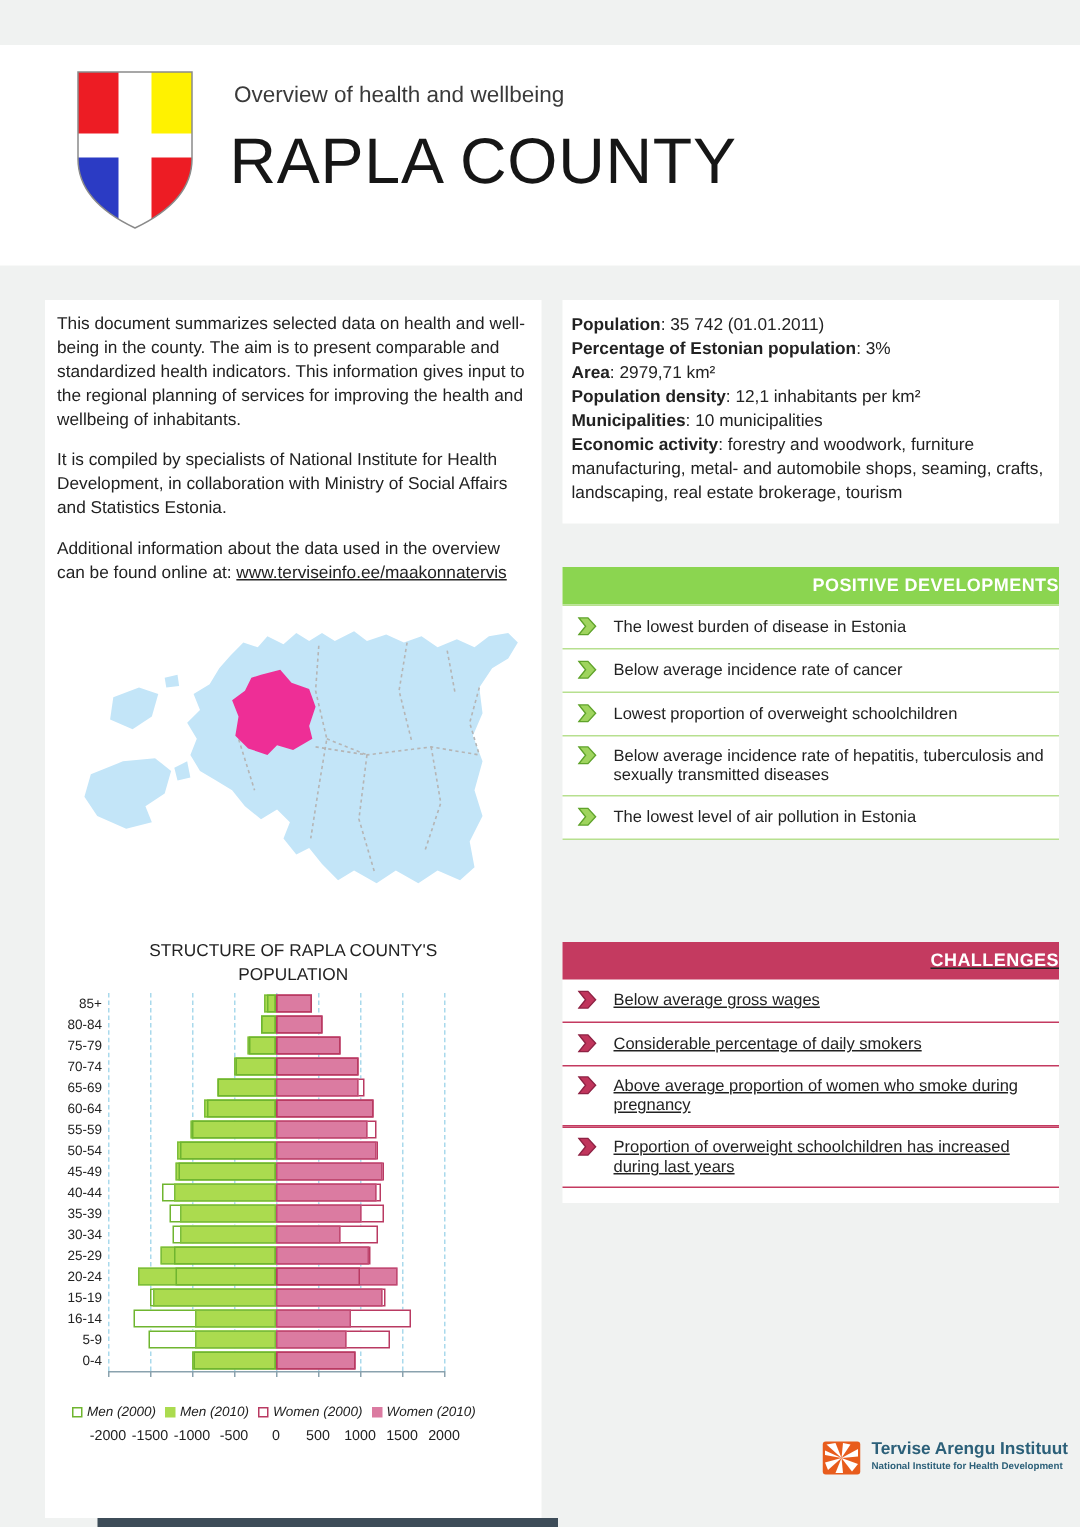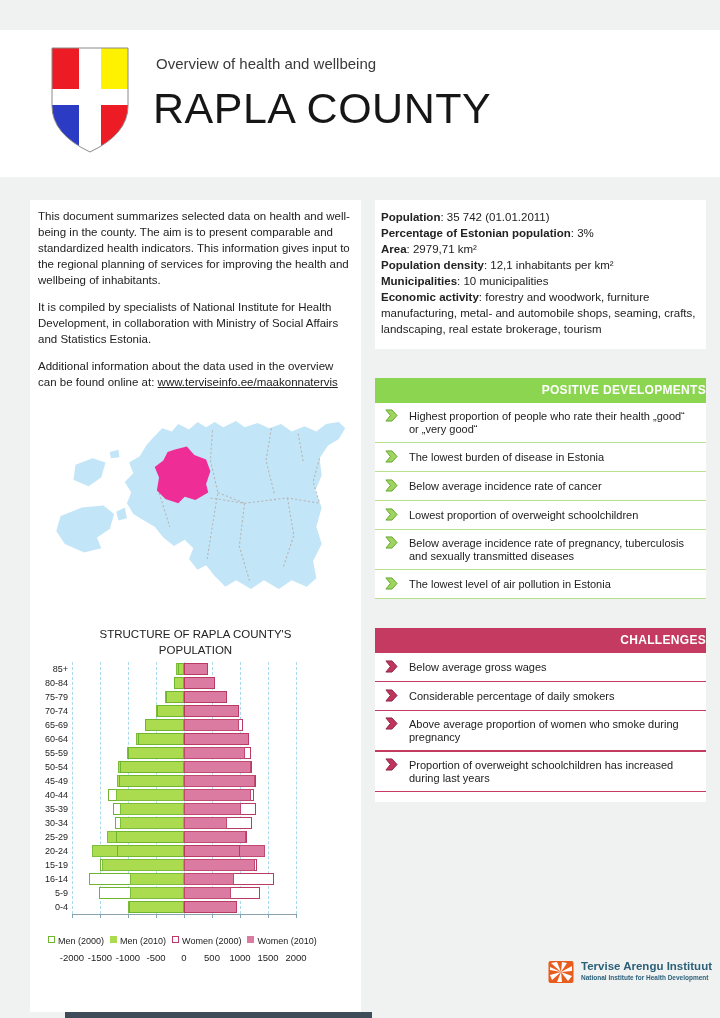--- a/index.html
+++ b/index.html
@@ -25,29 +25,29 @@
   .pyr{position:absolute;left:0;top:462px;width:331px;height:300px;}
   .agecol{position:absolute;left:2px;top:0;width:36px;}
   .agecol div{height:14px;line-height:14px;font-size:9px;text-align:right;}
   .plot{position:absolute;left:42px;top:0;width:224px;height:252px;border-bottom:1px solid #8aa2ae;}
   .gridline{position:absolute;top:0;bottom:0;width:0;border-left:1px dashed #a9d9ec;z-index:0;}
   .tick{position:absolute;top:252px;height:4px;width:0;border-left:1px solid #8aa2ae;}
   .prow{position:absolute;left:0;right:0;height:14px;z-index:1;}
   .bar{position:absolute;top:1px;height:12px;box-sizing:border-box;}
   .xlab{position:absolute;left:42px;top:258px;width:224px;height:12px;}
   .xlab span{position:absolute;transform:translateX(-50%);font-size:9.5px;color:#222;margin-top:32px;}
-  .legend{position:absolute;left:12px;top:274px;display:flex;align-items:flex-start;font-size:9px;color:#222;}
+  .legend{position:absolute;left:12px;top:274px;display:flex;align-items:center;font-size:9px;color:#222;font-style:italic;}
   .legend .sq{display:inline-block;width:7px;height:7px;margin:0 3px 0 6px;box-sizing:border-box;}
 
   
   .stats{position:absolute;left:375px;top:200px;width:331px;background:#fff;box-sizing:border-box;
          padding:9px 6px 12px 6px;font-size:11.5px;line-height:16px;}
   .panel{position:absolute;left:375px;width:331px;background:#fff;}
   .panel-pos{top:378px;}
-  .panel-cha{top:628px;padding-bottom:10px;}
+  .panel-cha{top:628px;padding-bottom:10px;text-decoration:underline;}
   .panel-header{height:25px;line-height:25px;text-align:right;color:#fff;font-weight:bold;font-size:12px;letter-spacing:.3px;}
   .pitem{display:flex;align-items:flex-start;padding:7px 8px 7px 10px;}
   .pitem.two{padding:6px 8px 6px 10px;}
   .pitem .txt{font-size:11px;line-height:13px;padding-top:1px;width:288px;}
   .pitem svg{flex:0 0 13px;margin-right:11px;margin-top:0;}
   .sep-pos{border-top:1px solid #b7e08f;height:0;}
   .sep-cha{border-top:1.5px solid #c43a60;height:0;}
 
   
   .footer-logo{position:absolute;left:548px;top:960px;display:flex;align-items:flex-start;}
@@ -290,53 +290,47 @@
       <div><b>Percentage of Estonian population</b><span>: 3%</span></div>
       <div><b>Area</b><span>: 2979,71 km²</span></div>
       <div><b>Population density</b><span>: 12,1 inhabitants per km²</span></div>
       <div><b>Municipalities</b><span>: 10 municipalities</span></div>
       <div><b>Economic activity</b><span>: forestry and woodwork, furniture manufacturing, metal- and automobile shops, seaming, crafts, landscaping, real estate brokerage, tourism</span></div>
     </div>
 
   <div class="panel panel-pos">
     <div class="panel-header" id="pos-header" style="background: rgb(139, 213, 80);">POSITIVE DEVELOPMENTS</div>
     <div id="pos-items">
+        <div class="sep-pos"></div>
+        <div class="pitem">
+          <svg width="13" height="13" viewBox="0 0 14 14">
+            <path d="M1 1 L7.5 1 L13 7 L7.5 13 L1 13 L5.8 7 Z" fill="#9fd45e" stroke="#5fa32a" stroke-width="1"></path>
+          </svg>
+          <span class="txt">The lowest burden of disease in Estonia</span>
+        </div>
+        <div class="sep-pos"></div>
+        <div class="pitem">
+          <svg width="13" height="13" viewBox="0 0 14 14">
+            <path d="M1 1 L7.5 1 L13 7 L7.5 13 L1 13 L5.8 7 Z" fill="#9fd45e" stroke="#5fa32a" stroke-width="1"></path>
+          </svg>
+          <span class="txt">Below average incidence rate of cancer</span>
+        </div>
+        <div class="sep-pos"></div>
+        <div class="pitem">
+          <svg width="13" height="13" viewBox="0 0 14 14">
+            <path d="M1 1 L7.5 1 L13 7 L7.5 13 L1 13 L5.8 7 Z" fill="#9fd45e" stroke="#5fa32a" stroke-width="1"></path>
+          </svg>
+          <span class="txt">Lowest proportion of overweight schoolchildren</span>
+        </div>
+        <div class="sep-pos"></div>
         <div class="pitem two">
           <svg width="13" height="13" viewBox="0 0 14 14">
             <path d="M1 1 L7.5 1 L13 7 L7.5 13 L1 13 L5.8 7 Z" fill="#9fd45e" stroke="#5fa32a" stroke-width="1"></path>
           </svg>
-          <span class="txt">Highest proportion of people who rate their health „good“ or „very good“</span>
-        </div>
-        <div class="sep-pos"></div>
-        <div class="pitem">
-          <svg width="13" height="13" viewBox="0 0 14 14">
-            <path d="M1 1 L7.5 1 L13 7 L7.5 13 L1 13 L5.8 7 Z" fill="#9fd45e" stroke="#5fa32a" stroke-width="1"></path>
-          </svg>
-          <span class="txt">The lowest burden of disease in Estonia</span>
-        </div>
-        <div class="sep-pos"></div>
-        <div class="pitem">
-          <svg width="13" height="13" viewBox="0 0 14 14">
-            <path d="M1 1 L7.5 1 L13 7 L7.5 13 L1 13 L5.8 7 Z" fill="#9fd45e" stroke="#5fa32a" stroke-width="1"></path>
-          </svg>
-          <span class="txt">Below average incidence rate of cancer</span>
-        </div>
-        <div class="sep-pos"></div>
-        <div class="pitem">
-          <svg width="13" height="13" viewBox="0 0 14 14">
-            <path d="M1 1 L7.5 1 L13 7 L7.5 13 L1 13 L5.8 7 Z" fill="#9fd45e" stroke="#5fa32a" stroke-width="1"></path>
-          </svg>
-          <span class="txt">Lowest proportion of overweight schoolchildren</span>
-        </div>
-        <div class="sep-pos"></div>
-        <div class="pitem two">
-          <svg width="13" height="13" viewBox="0 0 14 14">
-            <path d="M1 1 L7.5 1 L13 7 L7.5 13 L1 13 L5.8 7 Z" fill="#9fd45e" stroke="#5fa32a" stroke-width="1"></path>
-          </svg>
-          <span class="txt">Below average incidence rate of pregnancy, tuberculosis and sexually transmitted diseases</span>
+          <span class="txt">Below average incidence rate of hepatitis, tuberculosis and sexually transmitted diseases</span>
         </div>
         <div class="sep-pos"></div>
         <div class="pitem">
           <svg width="13" height="13" viewBox="0 0 14 14">
             <path d="M1 1 L7.5 1 L13 7 L7.5 13 L1 13 L5.8 7 Z" fill="#9fd45e" stroke="#5fa32a" stroke-width="1"></path>
           </svg>
           <span class="txt">The lowest level of air pollution in Estonia</span>
         </div>
         <div class="sep-pos"></div>
       </div>

